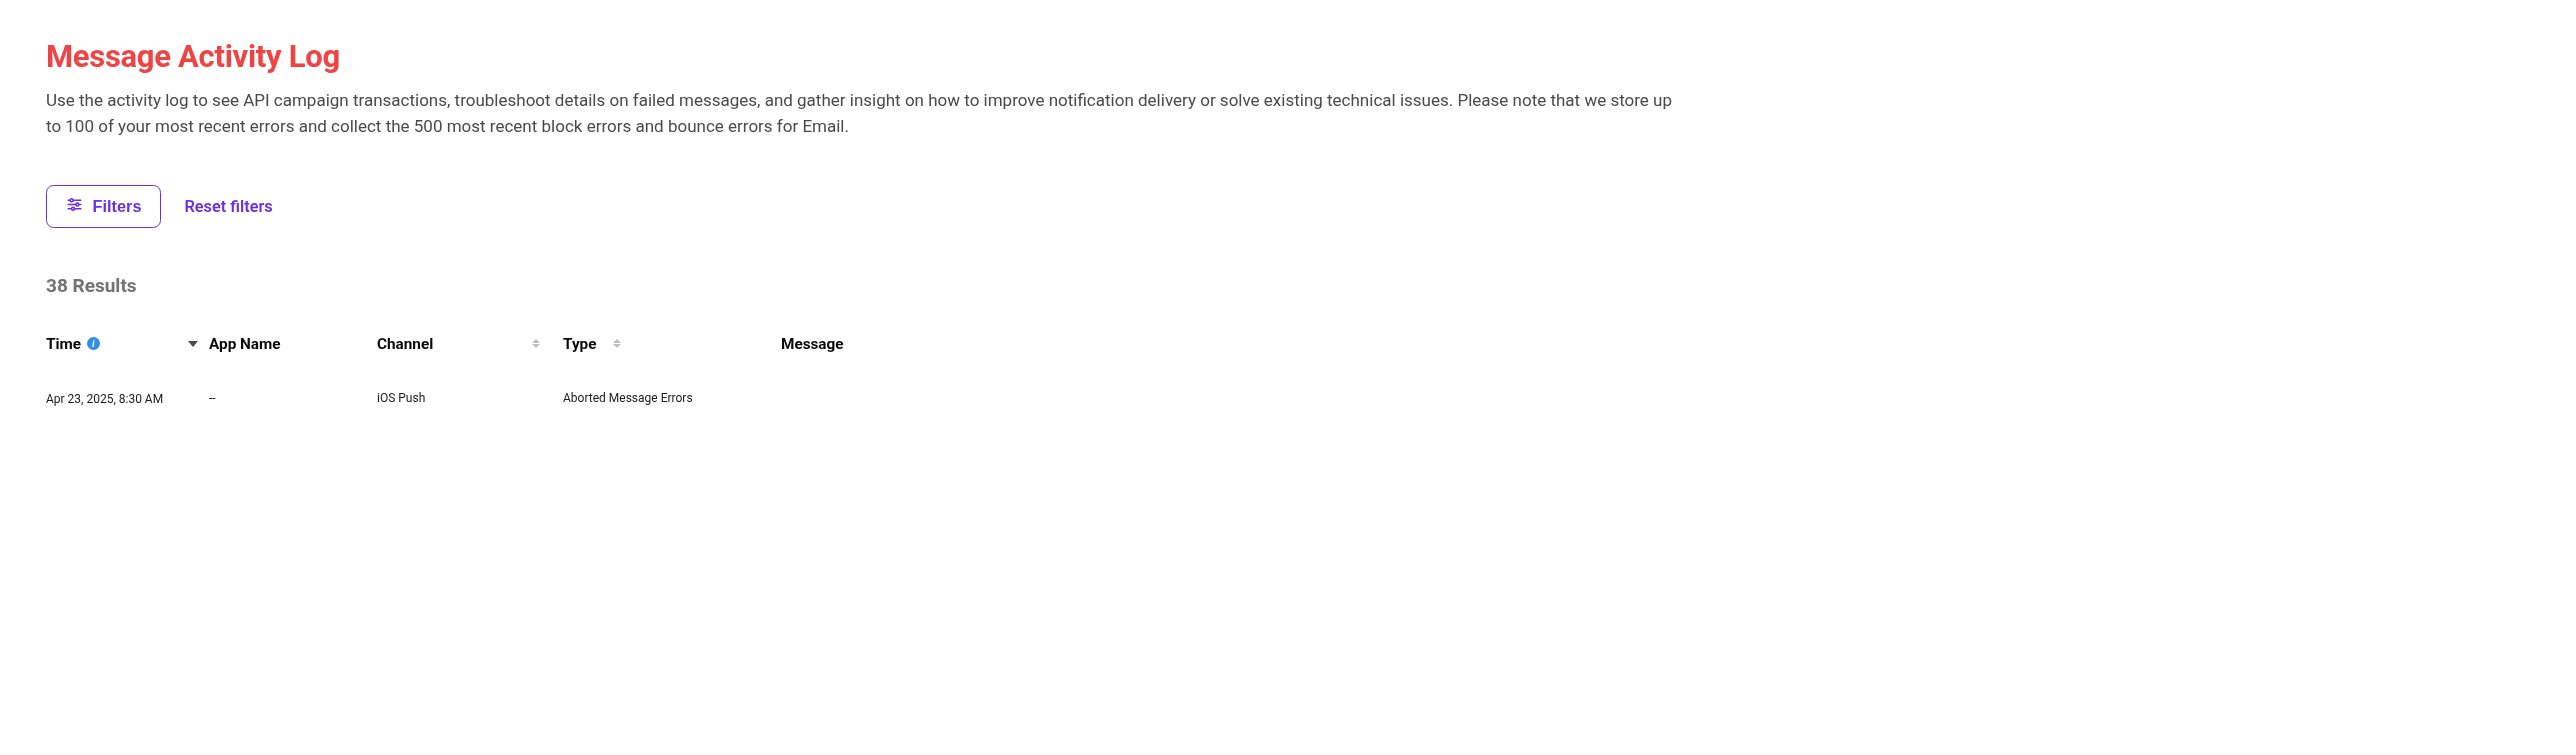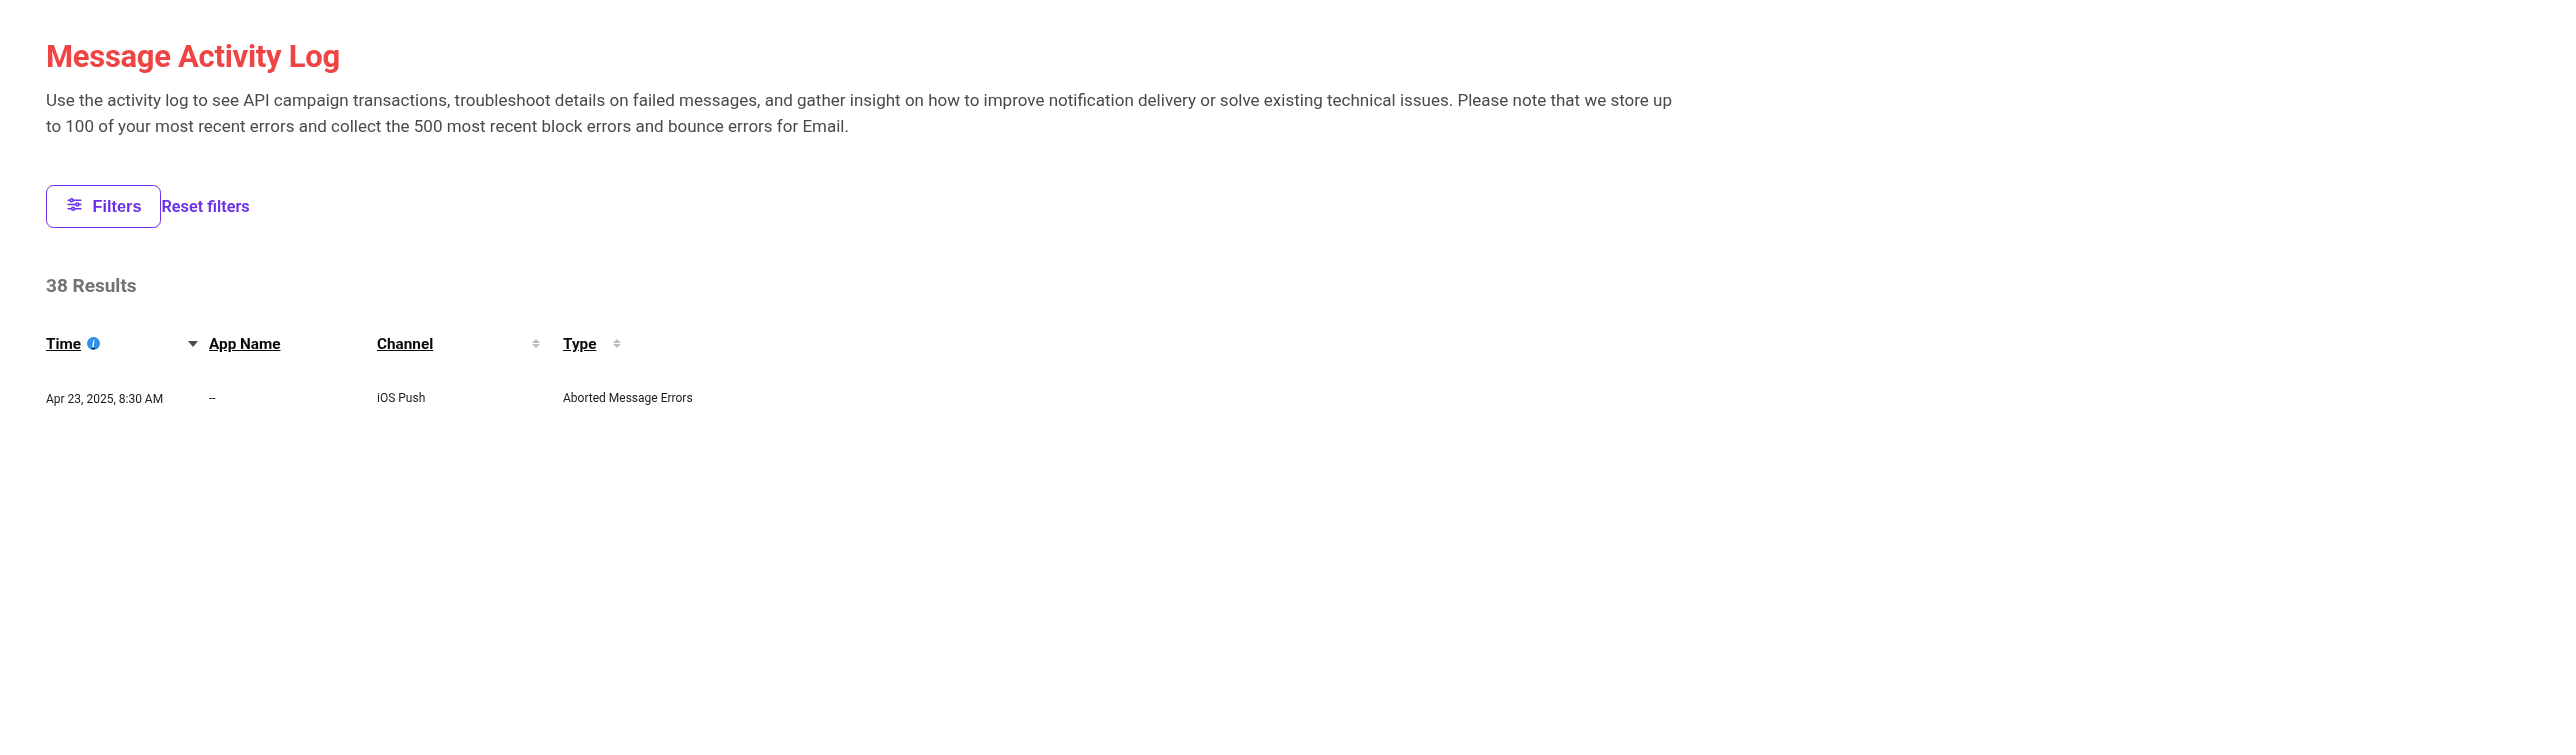--- a/index.html
+++ b/index.html
@@ -23,20 +23,21 @@
     .page-description {
       font-size: 17px;
       line-height: 1.5;
       color: #4a4a4a;
       margin-bottom: 46px;
       max-width: 1626px;
     }
     .filter-row {
       display: flex;
       align-items: center;
+      gap: 23px;
       margin-bottom: 46px;
     }
     .filters-button {
       display: inline-flex;
       align-items: center;
       gap: 9.6px;
       padding: 9.6px 19px;
       border: 1.4px solid #6B2FE8;
       border-radius: 7.6px;
       background: #ffffff;
@@ -67,21 +68,20 @@
       align-items: center;
       padding-bottom: 23px;
     }
     .th {
       font-size: 15.3px;
       font-weight: 700;
       color: #0a0a0a;
       display: flex;
       align-items: center;
       gap: 17px;
-      text-decoration: underline;
     }
     .col-time { width: 163px; display: flex; justify-content: space-between; align-items: center; padding-right: 11.5px;}
     .col-app { width: 168px; }
     .col-channel { width: 186px; display: flex; justify-content: space-between; align-items: center; padding-right: 23px;}
     .col-type { width: 218px; display: flex; align-items: center; padding-right: 23px;}
     .col-message { flex: 1; }
     .info-icon {
       display: inline-flex;
       width: 13.4px;
       height: 13.4px;
@@ -172,20 +172,23 @@
       <span class="tri tri-down"></span>
     </span>
   </div>
   <div class="th col-type">
     <span>Type</span>
     <span class="sort-icon">
       <span class="tri tri-up"></span>
       <span class="tri tri-down"></span>
     </span>
   </div>
+  <div class="th col-message">
+    <span>Message</span>
+  </div>
 </div>
 
 <div class="table-row">
   <div class="td col-time">Apr 23, 2025, 8:30 AM</div>
   <div class="td col-app">--</div>
   <div class="td col-channel">iOS Push</div>
   <div class="td col-type">Aborted Message Errors</div>
 </div>
 
 

